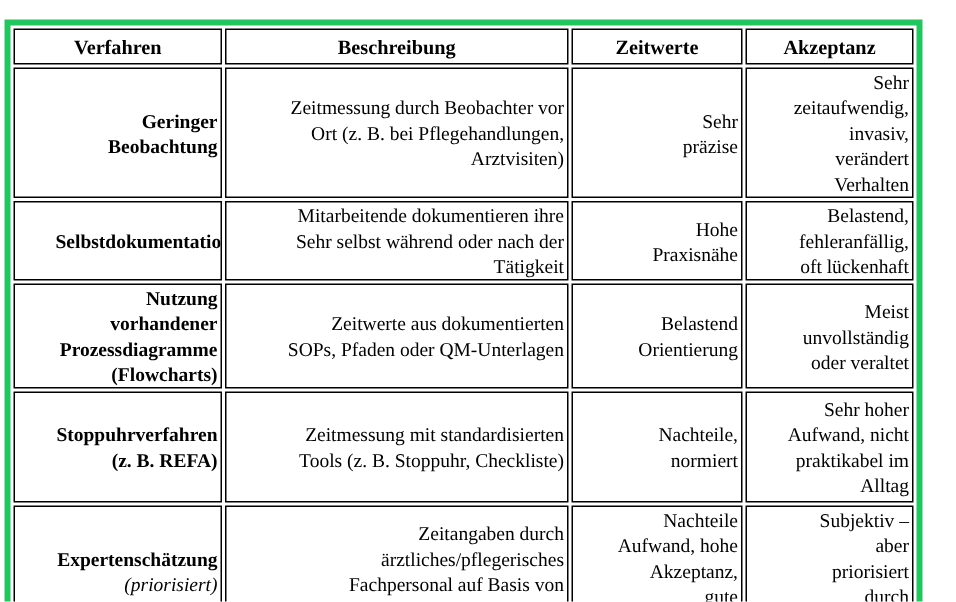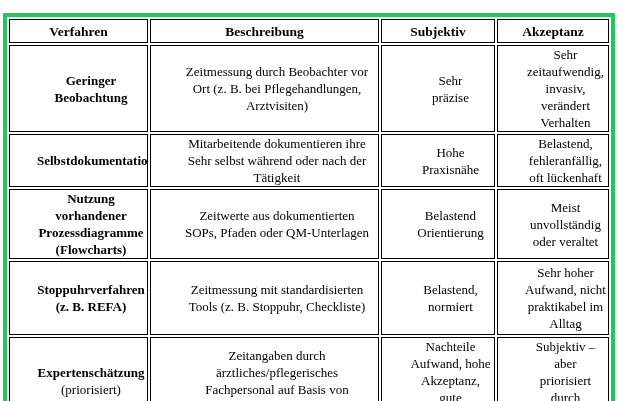--- a/index.html
+++ b/index.html
@@ -35,48 +35,49 @@
     font-size: 13px;
     line-height: 17px;
     white-space: pre-line;
     overflow: hidden;
   }
   th {
     text-align: center;
     font-weight: bold;
     font-size: 13.5px;
   }
-  td { text-align: center; padding-left: 27px; }
+  td { text-align: right; padding-left: 27px; }
   td.colv { font-weight: bold; }
   tr.hrow { height: 24px; }
   tr.r1 { height: 86px; }
   tr.r2 { height: 52px; }
   tr.r3 { height: 66px; }
   tr.r4 { height: 74px; }
   tr.r5 { height: 67px; }
   .verfahren-note {
     font-weight: normal;
     display: block;
+    font-style: italic;
   }
 </style>
 </head>
 <body>
 
 <table class="method-table">
   <colgroup>
     <col class="c1">
       <col class="c2">
       <col class="c3">
       <col class="c4">
   </colgroup>
   <thead>
     <tr class="hrow">
       <th>Verfahren</th>
       <th>Beschreibung</th>
-      <th>Subjektiv</th>
+      <th>Zeitwerte</th>
       <th>Akzeptanz</th>
     </tr>
   </thead>
   <tbody>
     <tr class="r1">
       <td class="colv"><span>Geringer Beobachtung</span><span class="verfahren-note"></span></td>
       <td>Zeitmessung durch Beobachter vor
 Ort (z. B. bei Pflegehandlungen,
 Arztvisiten)</td>
       <td>Sehr
@@ -108,21 +109,21 @@
 Orientierung</td>
       <td>Meist
 unvollständig
 oder veraltet</td>
     </tr>
     <tr class="r4">
       <td class="colv"><span>Stoppuhrverfahren
 (z. B. REFA)</span><span class="verfahren-note"></span></td>
       <td>Zeitmessung mit standardisierten
 Tools (z. B. Stoppuhr, Checkliste)</td>
-      <td>Belastend, normiert</td>
+      <td>Nachteile, normiert</td>
       <td>Sehr hoher
 Aufwand, nicht
 praktikabel im
 Alltag</td>
     </tr>
     <tr class="r5">
       <td class="colv"><span>Expertenschätzung</span><span class="verfahren-note">(priorisiert)</span></td>
       <td>Zeitangaben durch
 ärztliches/pflegerisches
 Fachpersonal auf Basis von

